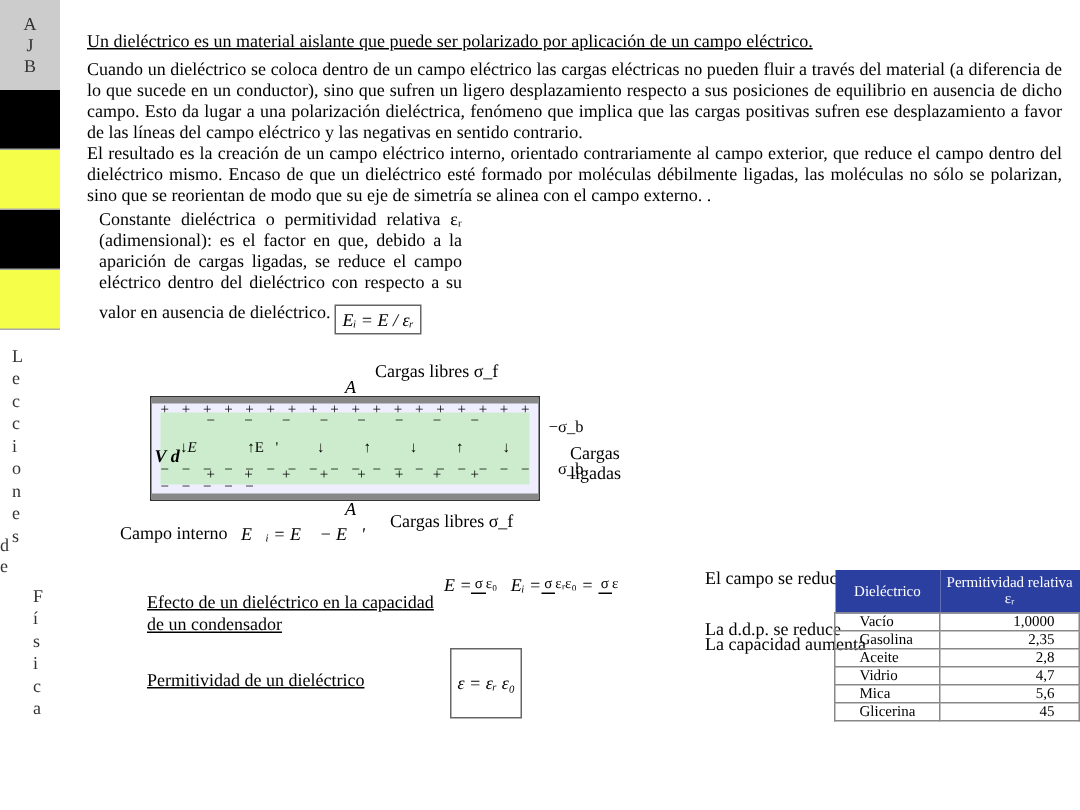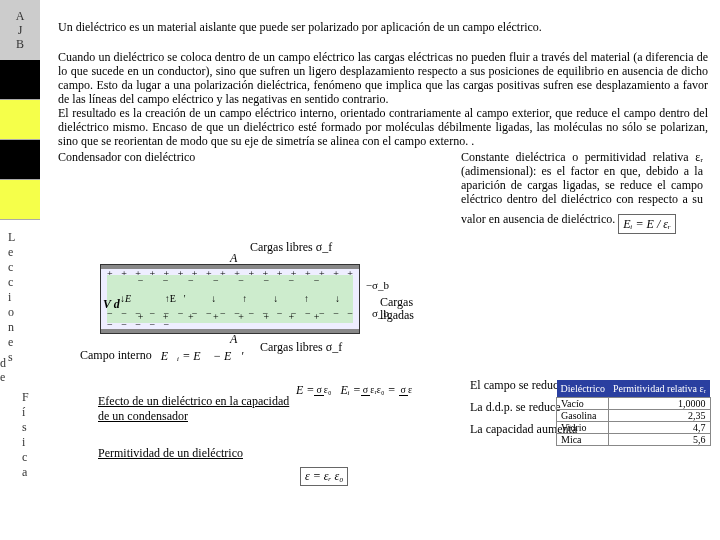--- a/index.html
+++ b/index.html
@@ -7,41 +7,41 @@
   .left-bar { position:absolute; left:0; top:0; width:40px; height:540px; }
   .lb-gray { background:#ccc; height:60px; display:flex; flex-direction:column; align-items:center; justify-content:center; font-size:12px; color:#333; line-height:14px; }
   .lb-block { height:40px; border-bottom:1px solid #aaa; }
   .b-black { background:#000; }
   .b-yellow { background:#f5ff4a; }
   .left-letters { position:absolute; left:8px; top:230px; font-size:12px; color:#333; line-height:15px; }
   .de { position:absolute; left:0; top:356px; font-size:12px; color:#333; line-height:14px; }
   .fisica { position:absolute; left:22px; top:390px; font-size:12px; color:#333; line-height:15px; }
   .main { position:absolute; left:58px; top:20px; width:650px; }
   .title { font-size:14px; text-decoration:underline; margin-bottom:10px; }
-  .p1 { font-size:12px; margin-bottom:15px; text-align:justify; }
+  .p1 { font-size:12px; margin-bottom:4px; text-align:justify;text-decoration:underline; }
   .p2 { font-size:12px; text-align:justify; line-height:14px; }
   .cols { display:flex; margin-top:2px; }
   .col-l { width:395px; }
   .col-r { width:250px; padding-left:8px; font-size:12px; text-align:justify; line-height:14px; }
   .cond-lbl { font-size:12px; margin-bottom:4px; }
   .cargas-lbl { position:absolute; left:250px; top:240px; font-size:12px; }
   .cargas-lig { position:absolute; left:380px; top:280px; font-size:12px; line-height:13px;margin-top:16px; }
   .diagram { position:relative; width:260px; height:70px; border:1px solid #333; background:#eef; margin:6px 0 4px 20px; }
   .diagram .plate-top { position:absolute; left:0; right:0; top:0; height:4px; background:#888; }
   .diagram .plate-bot { position:absolute; left:0; right:0; bottom:0; height:4px; background:#888; }
   .diagram .inner { position:absolute; left:6px; right:6px; top:10px; bottom:10px; background:#cdeccd; text-align:center; font-size:10px; line-height:12px; }
   .diagram .plus-row { letter-spacing:3px; }
   .diagram .arrows { display:flex; justify-content:space-around; align-items:center; height:24px; }
   .vd { position:absolute; left:2px; top:32px; font-style:italic; font-weight:bold; }
   .sigma { position:absolute; right:-30px; font-size:11px; }
-  .eq { font-style:italic; font-size:12px; vertical-align:middle;margin-top:35px; }
+  .eq { font-style:italic; font-size:12px; vertical-align:middle; }
   .link { font-size:12px; text-decoration:underline; margin:14px 0 0 20px; display:block; width:200px; line-height:15px; }
   .perm-table { position:absolute; left:556px; top:380px; border-collapse:collapse; font-size:10px; }
   .perm-table th { background:#2a3fa0; color:#fff; padding:3px 4px; font-weight:normal; }
-  .perm-table td { border:1px solid #888; padding:0 4px; text-align:right; }
+  .perm-table td { border:1px solid #888; padding:0 16px; text-align:right; }
   .perm-table td:first-child { text-align:left; }
   .bottom-txt { position:absolute; left:470px; font-size:12px; }
   .frac { display:inline-block; text-align:center; vertical-align:middle; font-size:10px; line-height:10px; }
   .frac .top { border-bottom:1px solid #000; padding:0 2px; }
 </style>
 </head>
 <body>
 
 <div class="left-bar">
   <div class="lb-gray">
@@ -77,23 +77,20 @@
     <div>c</div>
     <div>a</div>
 </div>
 
 <div class="main">
   <p class="p1">Un dieléctrico es un material aislante que puede ser polarizado por aplicación de un campo eléctrico.</p>
   <p class="p2">Cuando un dieléctrico se coloca dentro de un campo eléctrico las cargas eléctricas no pueden fluir a través del material (a diferencia de lo que sucede en un conductor), sino que sufren un ligero desplazamiento respecto a sus posiciones de equilibrio en ausencia de dicho campo. Esto da lugar a una polarización dieléctrica, fenómeno que implica que las cargas positivas sufren ese desplazamiento a favor de las líneas del campo eléctrico y las negativas en sentido contrario.</p>
   <p class="p2">El resultado es la creación de un campo eléctrico interno, orientado contrariamente al campo exterior, que reduce el campo dentro del dieléctrico mismo. Encaso de que un dieléctrico esté formado por moléculas débilmente ligadas, las moléculas no sólo se polarizan, sino que se reorientan de modo que su eje de simetría se alinea con el campo externo. .</p>
 
   <div class="cols">
-    <div class="col-l">
-      <div class="cond-lbl">Condensador con dieléctrico</div>
-    </div>
     <div class="col-r">
       <span>Constante dieléctrica o permitividad relativa εᵣ (adimensional): es el factor en que, debido a la aparición de cargas ligadas, se reduce  el campo eléctrico dentro del dieléctrico con respecto a su valor en ausencia de dieléctrico.</span>
       <div style="margin-top:8px;border:1px solid #666;padding:2px 4px;display:inline-block" class="eq">Eᵢ = E / εᵣ</div>
     </div>
   </div>
 </div>
 
 <div class="cargas-lbl"><span>Cargas libres σ_f</span></div>
 
 <div class="diagram" style="position:absolute;left:80px;top:258px">
@@ -131,42 +128,50 @@
 
 <a class="link" style="position:absolute;left:78px;top:380px">Efecto de un dieléctrico en la capacidad de un condensador</a>
 
 <div style="position:absolute;left:296px;top:382px;font-size:12px">
   <span class="eq">E =</span><span class="frac"><span class="top">σ</span><span>ε₀</span></span>
   &nbsp;&nbsp;<span class="eq">Eᵢ =</span><span class="frac"><span class="top">σ</span><span>εᵣε₀</span></span>
   <span class="eq"> = </span><span class="frac"><span class="top">σ</span><span>ε</span></span>
 </div>
 
 <a class="link" style="position:absolute;left:78px;top:432px">Permitividad de un dieléctrico</a>
-<span class="eq" style="position:absolute;left:300px;top:432px;border:1px solid #666;padding:1px 4px">ε = εᵣ ε₀</span>
+<span class="eq" style="position:absolute;left:300px;top:432px;border:1px solid #666;padding:15px 4px">ε = εᵣ ε₀</span>
 
 <div class="bottom-txt" style="top:378px">El campo se reduce</div>
-<div class="bottom-txt" style="top:400px">La d.d.p. se reduce</div>
+<div class="bottom-txt" style="top:412px">La d.d.p. se reduce</div>
 <div class="bottom-txt" style="top:422px">La capacidad aumenta</div>
 
 <table class="perm-table">
   <tbody>
       <tr>
         <th>Dieléctrico</th>
         <th>Permitividad relativa εᵣ</th>
       </tr>
   <tr>
         <td>Vacío</td>
         <td>1,0000</td>
       </tr>
   <tr>
         <td>Gasolina</td>
         <td>2,35</td>
       </tr>
   <tr>
+        <td>Aceite</td>
+        <td>2,8</td>
+      </tr>
+  <tr>
         <td>Vidrio</td>
         <td>4,7</td>
       </tr>
   <tr>
         <td>Mica</td>
         <td>5,6</td>
       </tr>
+  <tr>
+        <td>Glicerina</td>
+        <td>45</td>
+      </tr>
 </tbody>
   </table>
 
 </body></html>

